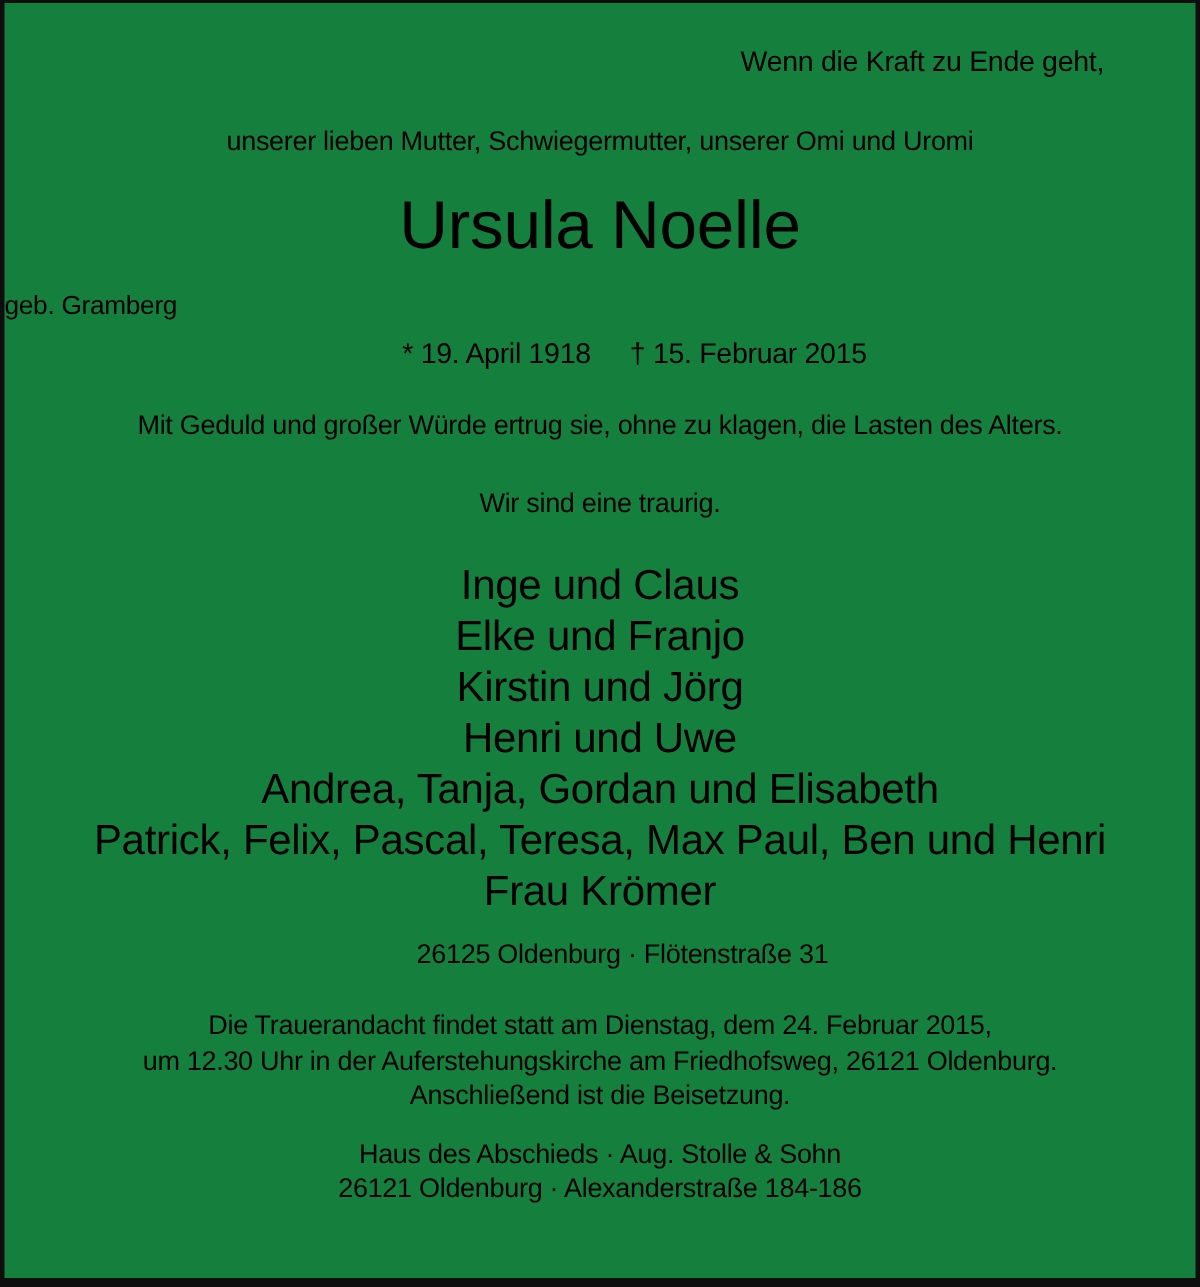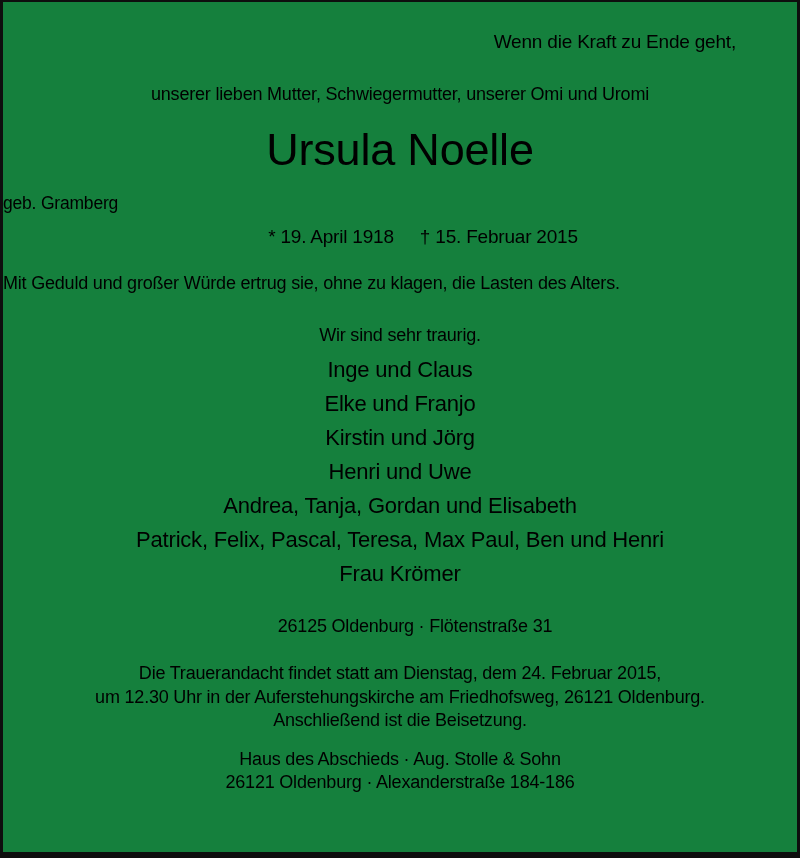--- a/index.html
+++ b/index.html
@@ -51,38 +51,38 @@
   .dates {
     margin-top: 10px;
     text-align: center;
     font-size: 19px;
     line-height: 25px;
     padding-left: 46px;
   }
   .dates .birth { margin-right: 26px; }
   .tribute {
     margin-top: 23px;
-    text-align: left;
+    text-align: center;
     font-size: 18px;
     line-height: 23px;
   }
   .grief {
     margin-top: 29px;
     text-align: center;
     font-size: 18px;
     line-height: 23px;
   }
   .mourners {
-    margin-top: 6px;
+    margin-top: 26px;
     text-align: center;
-    font-size: 22px;
+    font-size: 28px;
     line-height: 34px;
   }
   .residence {
-    margin-top: 24px;
+    margin-top: 14px;
     text-align: center;
     font-size: 18px;
     line-height: 23px;
     padding-left: 30px;
   }
   .service {
     margin-top: 24px;
     text-align: center;
     font-size: 18px;
     line-height: 23.5px;
@@ -110,21 +110,21 @@
   <div class="deceased-name">Ursula Noelle</div>
 
   <div class="maiden-name">geb. Gramberg</div>
 
   <div class="dates">
     <span class="birth">* 19. April 1918</span><span>† 15. Februar 2015</span>
   </div>
 
   <div class="tribute">Mit Geduld und großer Würde ertrug sie, ohne zu klagen, die Lasten des Alters.</div>
 
-  <div class="grief">Wir sind sehr traurig.</div>
+  <div class="grief">Wir sind eine traurig.</div>
 
   <div class="mourners">
     <div>Inge und Claus</div>
     <div>Elke und Franjo</div>
     <div>Kirstin und Jörg</div>
     <div>Henri und Uwe</div>
     <div>Andrea, Tanja, Gordan und Elisabeth</div>
     <div>Patrick, Felix, Pascal, Teresa, Max Paul, Ben und Henri</div>
     <div>Frau Krömer</div>
   </div>

